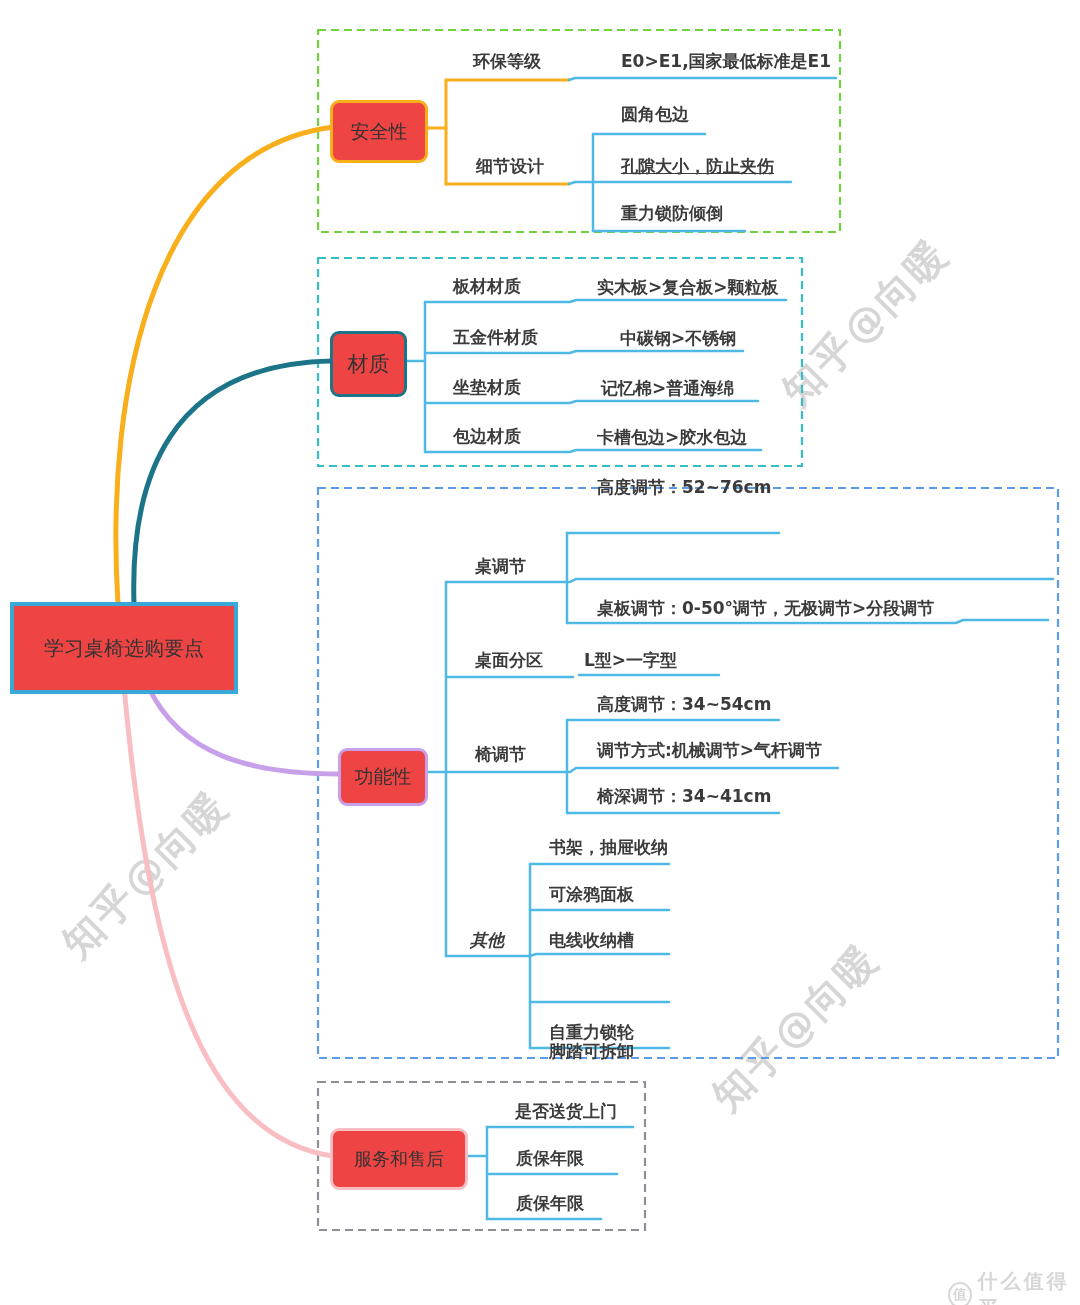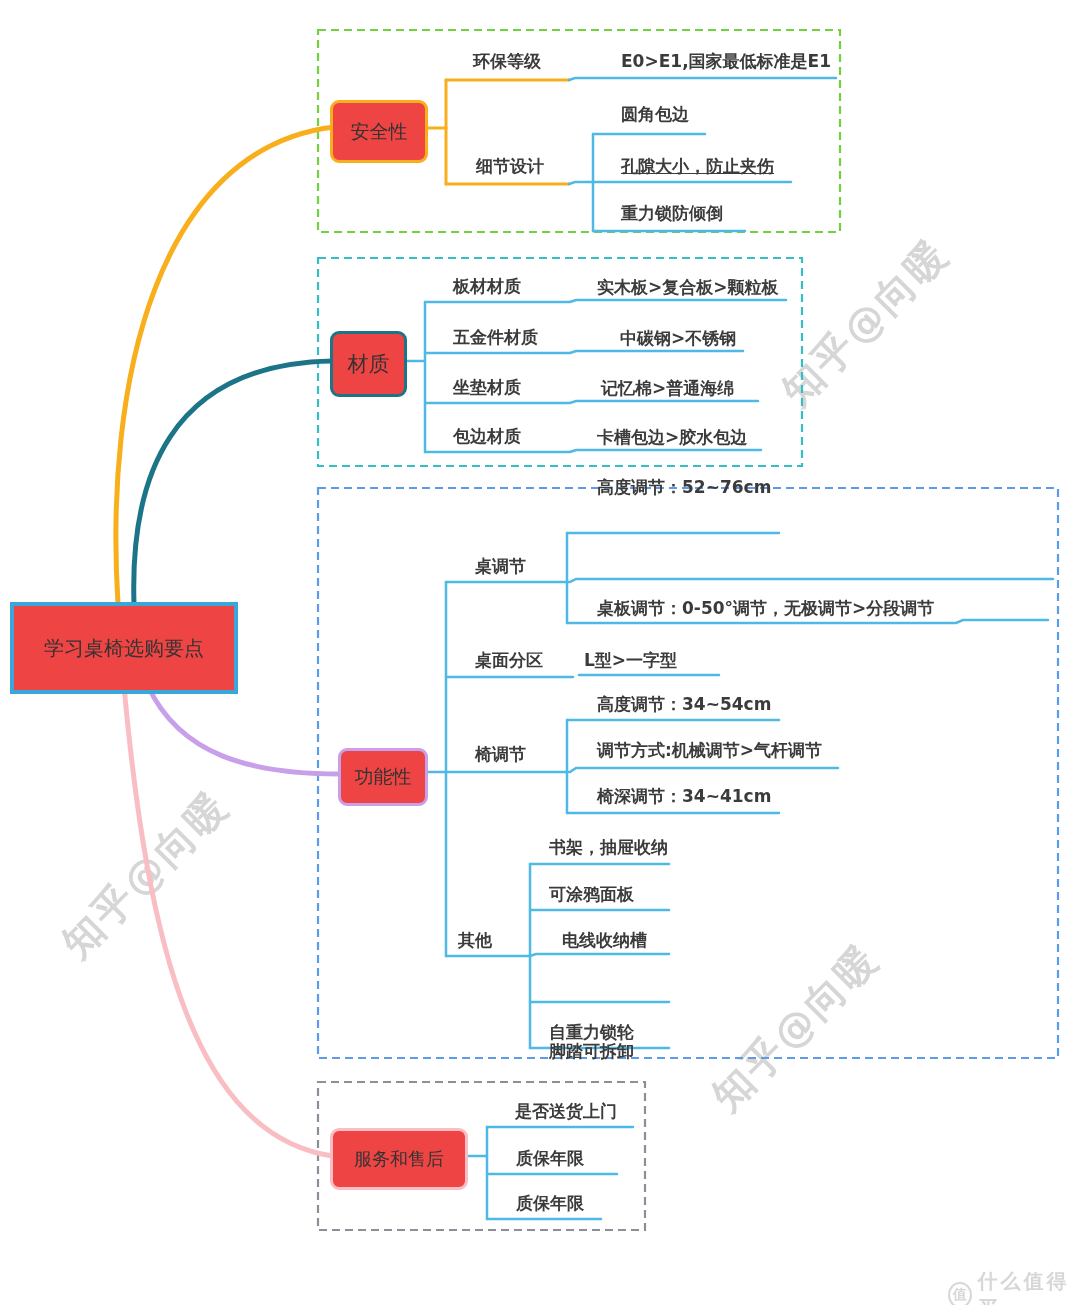--- a/index.html
+++ b/index.html
@@ -128,22 +128,22 @@
   <div class="leaf" style="left:475px;top:555px;">桌调节</div>
   <div class="leaf" style="left:597px;top:597px;">桌板调节：0-50°调节，无极调节&gt;分段调节</div>
   <div class="leaf" style="left:475px;top:649px;">桌面分区</div>
   <div class="leaf" style="left:584px;top:649px;">L型&gt;一字型</div>
   <div class="leaf" style="left:597px;top:693px;">高度调节：34~54cm</div>
   <div class="leaf" style="left:475px;top:743px;">椅调节</div>
   <div class="leaf" style="left:597px;top:739px;">调节方式:机械调节&gt;气杆调节</div>
   <div class="leaf" style="left:597px;top:785px;">椅深调节：34~41cm</div>
   <div class="leaf" style="left:549px;top:836px;">书架，抽屉收纳</div>
   <div class="leaf" style="left:549px;top:883px;">可涂鸦面板</div>
-  <div class="leaf" style="left:458px;top:929px;">其他</div>
-  <div class="leaf" style="left:549px;top:929px;margin-left:13px;">电线收纳槽</div>
+  <div class="leaf" style="left:470px;top:929px;font-style:italic;">其他</div>
+  <div class="leaf" style="left:549px;top:929px;">电线收纳槽</div>
   <div class="leaf" style="left:549px;top:1008px;margin-top:32px;">脚踏可拆卸</div>
   <div class="leaf" style="left:549px;top:1021px;">自重力锁轮</div>
 
   <div class="leaf" style="left:515px;top:1100px;">是否送货上门</div>
   <div class="leaf" style="left:516px;top:1147px;">质保年限</div>
   <div class="leaf" style="left:516px;top:1192px;">质保年限</div>
 
   <div class="footer-badge">
     <span class="circ">值</span>
     <span class="txt">什么值得买</span>

